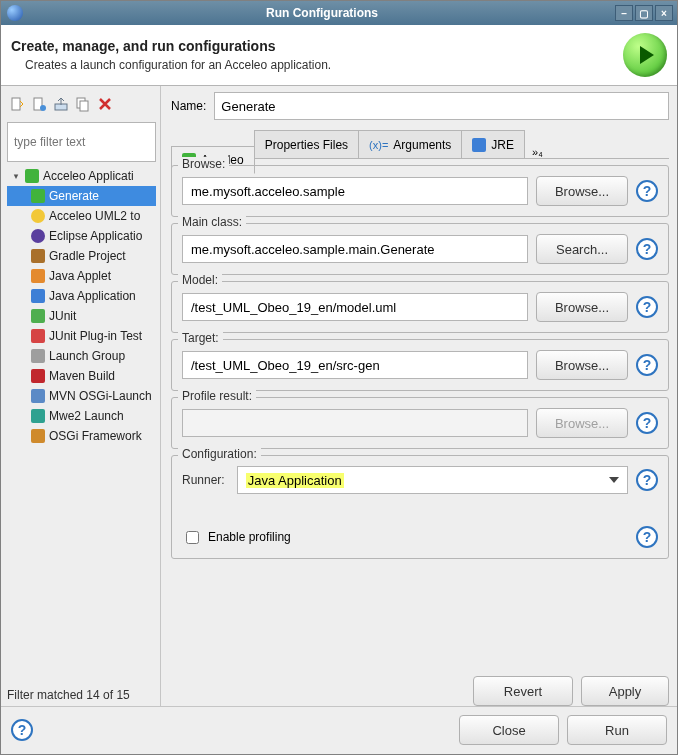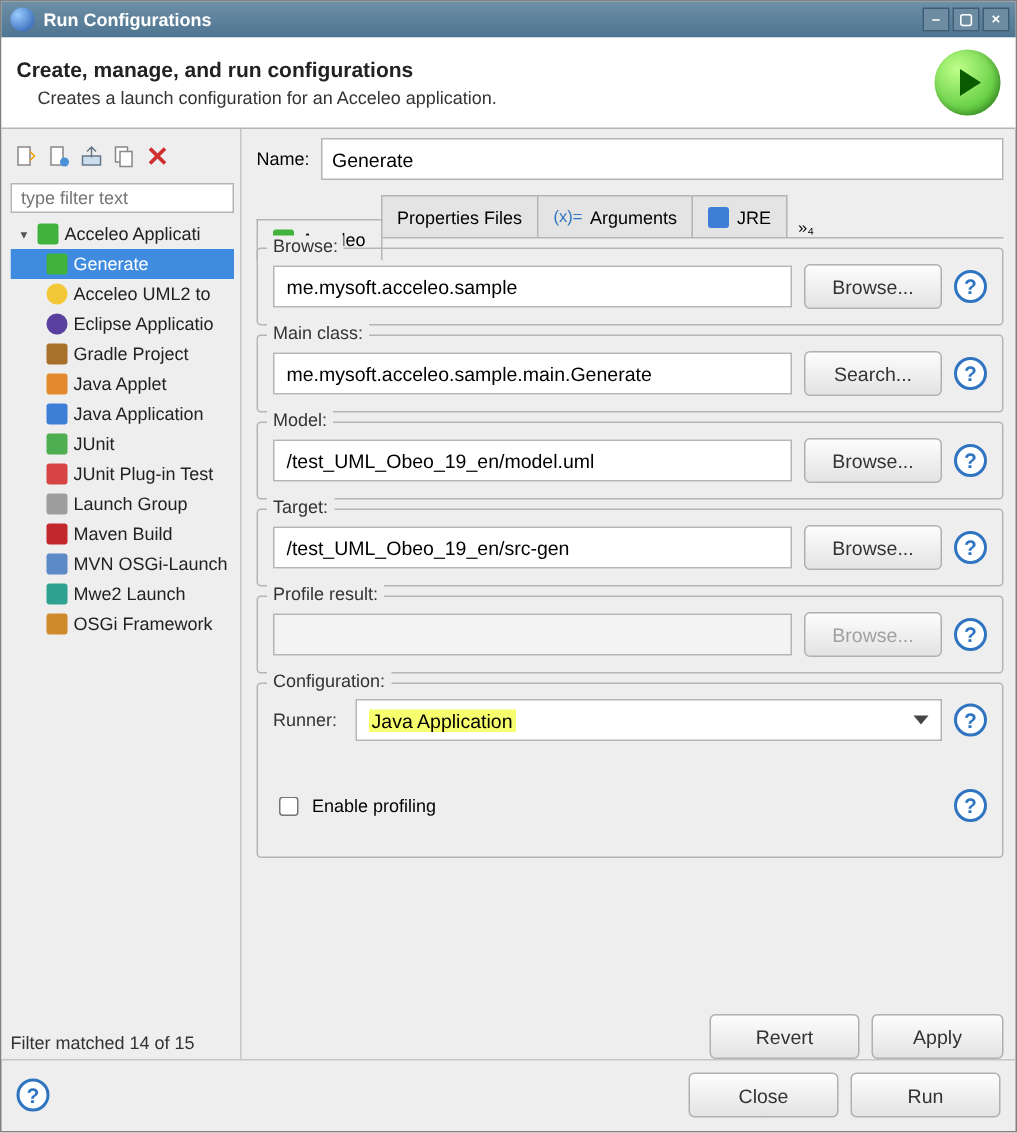--- a/index.html
+++ b/index.html
@@ -4,21 +4,21 @@
 <style>
   * { box-sizing: border-box; font-family: "Liberation Sans", Arial, sans-serif; }
   body { margin:0; background:#dcdcdc; width:678px; height:755px; overflow:hidden; }
 
   
   .window      { width:678px; height:755px; background:#eeeeee; border:1px solid #808080; }
   .titlebar    { height:24px; background:linear-gradient(to bottom,#6e8fa6,#4d7491);
                  display:flex; align-items:center; color:#fff; font-size:12px; font-weight:bold; }
   .titlebar .ico { width:16px; height:16px; margin:0 6px; border-radius:50%;
                    background:radial-gradient(circle at 30% 30%,#9cf,#25a); }
-  .titlebar .title { flex:1; text-align:left; }
+  .titlebar .title { flex:1; text-align:center; }
   .winbtns     { display:flex; gap:2px; margin-right:4px; }
   .winbtn      { width:18px; height:16px; background:#6d8ca2; border:1px solid #3d5d77;
                  display:flex; align-items:center; justify-content:center; font-size:10px;
                  color:#fff; font-weight:bold; }
 
   
   .header      { background:#fff; padding:8px 10px; display:flex; align-items:center;
                  border-bottom:1px solid #b5b5b5; }
   .header-text h1 { margin:0; font-size:14px; font-weight:bold; color:#222; }
   .header-text p  { margin:4px 0 0 14px; font-size:12px; color:#333; }
@@ -29,21 +29,21 @@
   .run-big::before { content:""; border-left:14px solid #0a5a00;
                      border-top:9px solid transparent; border-bottom:9px solid transparent;
                      margin-left:4px; }
 
   
   .split       { display:flex; height:620px; }
   .sidebar     { width:160px; padding:6px 4px 0 6px; display:flex; flex-direction:column;
                  background:#eeeeee; border-right:1px solid #c5c5c5; }
   .toolbar-row { height:24px; display:flex; gap:6px; align-items:center; padding:0 2px; }
   .tb-ic       { width:16px; height:16px; }
-  .filter-inp  { width:100%; height:20px; margin-top:6px; padding:0 6px; font-size:12px;
+  .filter-inp  { width:100%; height:40px; margin-top:6px; padding:0 6px; font-size:12px;
                  border:1px solid #b5b5b5; background:#fff; }
   .tree        { flex:1; margin-top:4px; font-size:12px; color:#222; overflow:hidden;
                  white-space:nowrap; user-select:none; }
   .tree-row    { height:20px; display:flex; align-items:center; gap:4px; padding-left:4px; }
   .tree-row.indent { padding-left:24px; }
   .tree-row.sel{ background:#3e8be0; color:#fff; padding-left:24px; }
   .status      { font-size:12px; color:#333; height:22px; display:flex; align-items:center;margin-top:23px; }
 
   
   .form        { flex:1; padding:6px 8px 0 10px; display:flex; flex-direction:column; }
@@ -284,21 +284,21 @@
 
       <div class="group">
         <span class="group-title">Profile result:</span>
         <div class="field-row first">
           <input type="text" disabled="" value="" style="">
           <button class="btn" disabled="">Browse...</button>
           <span class="help">?</span>
         </div>
       </div>
 
-      <div class="group" style="padding-bottom:23px">
+      <div class="group" style="padding-bottom:10px">
         <span class="group-title">Configuration:</span>
         <div class="field-row first">
           <span class="sub-label">Runner:</span>
           <div class="select">
             <span class="val">Java Application</span>
             <span class="caret"></span>
           </div>
           <span class="help">?</span>
         </div>
         <div class="field-row" style="margin-top:32px">

